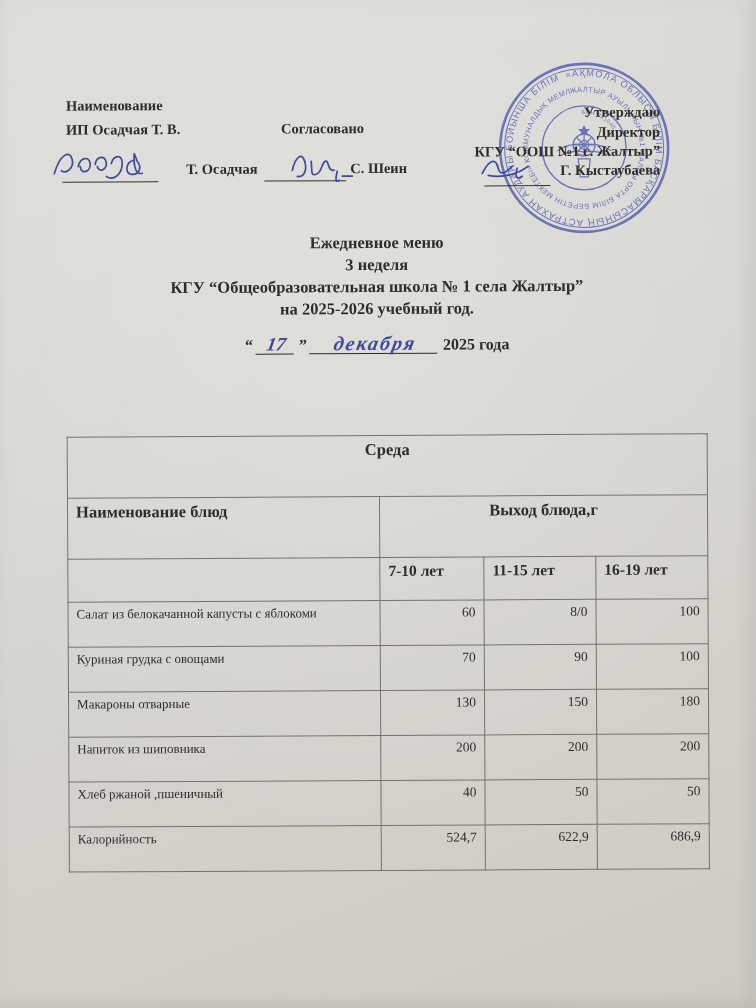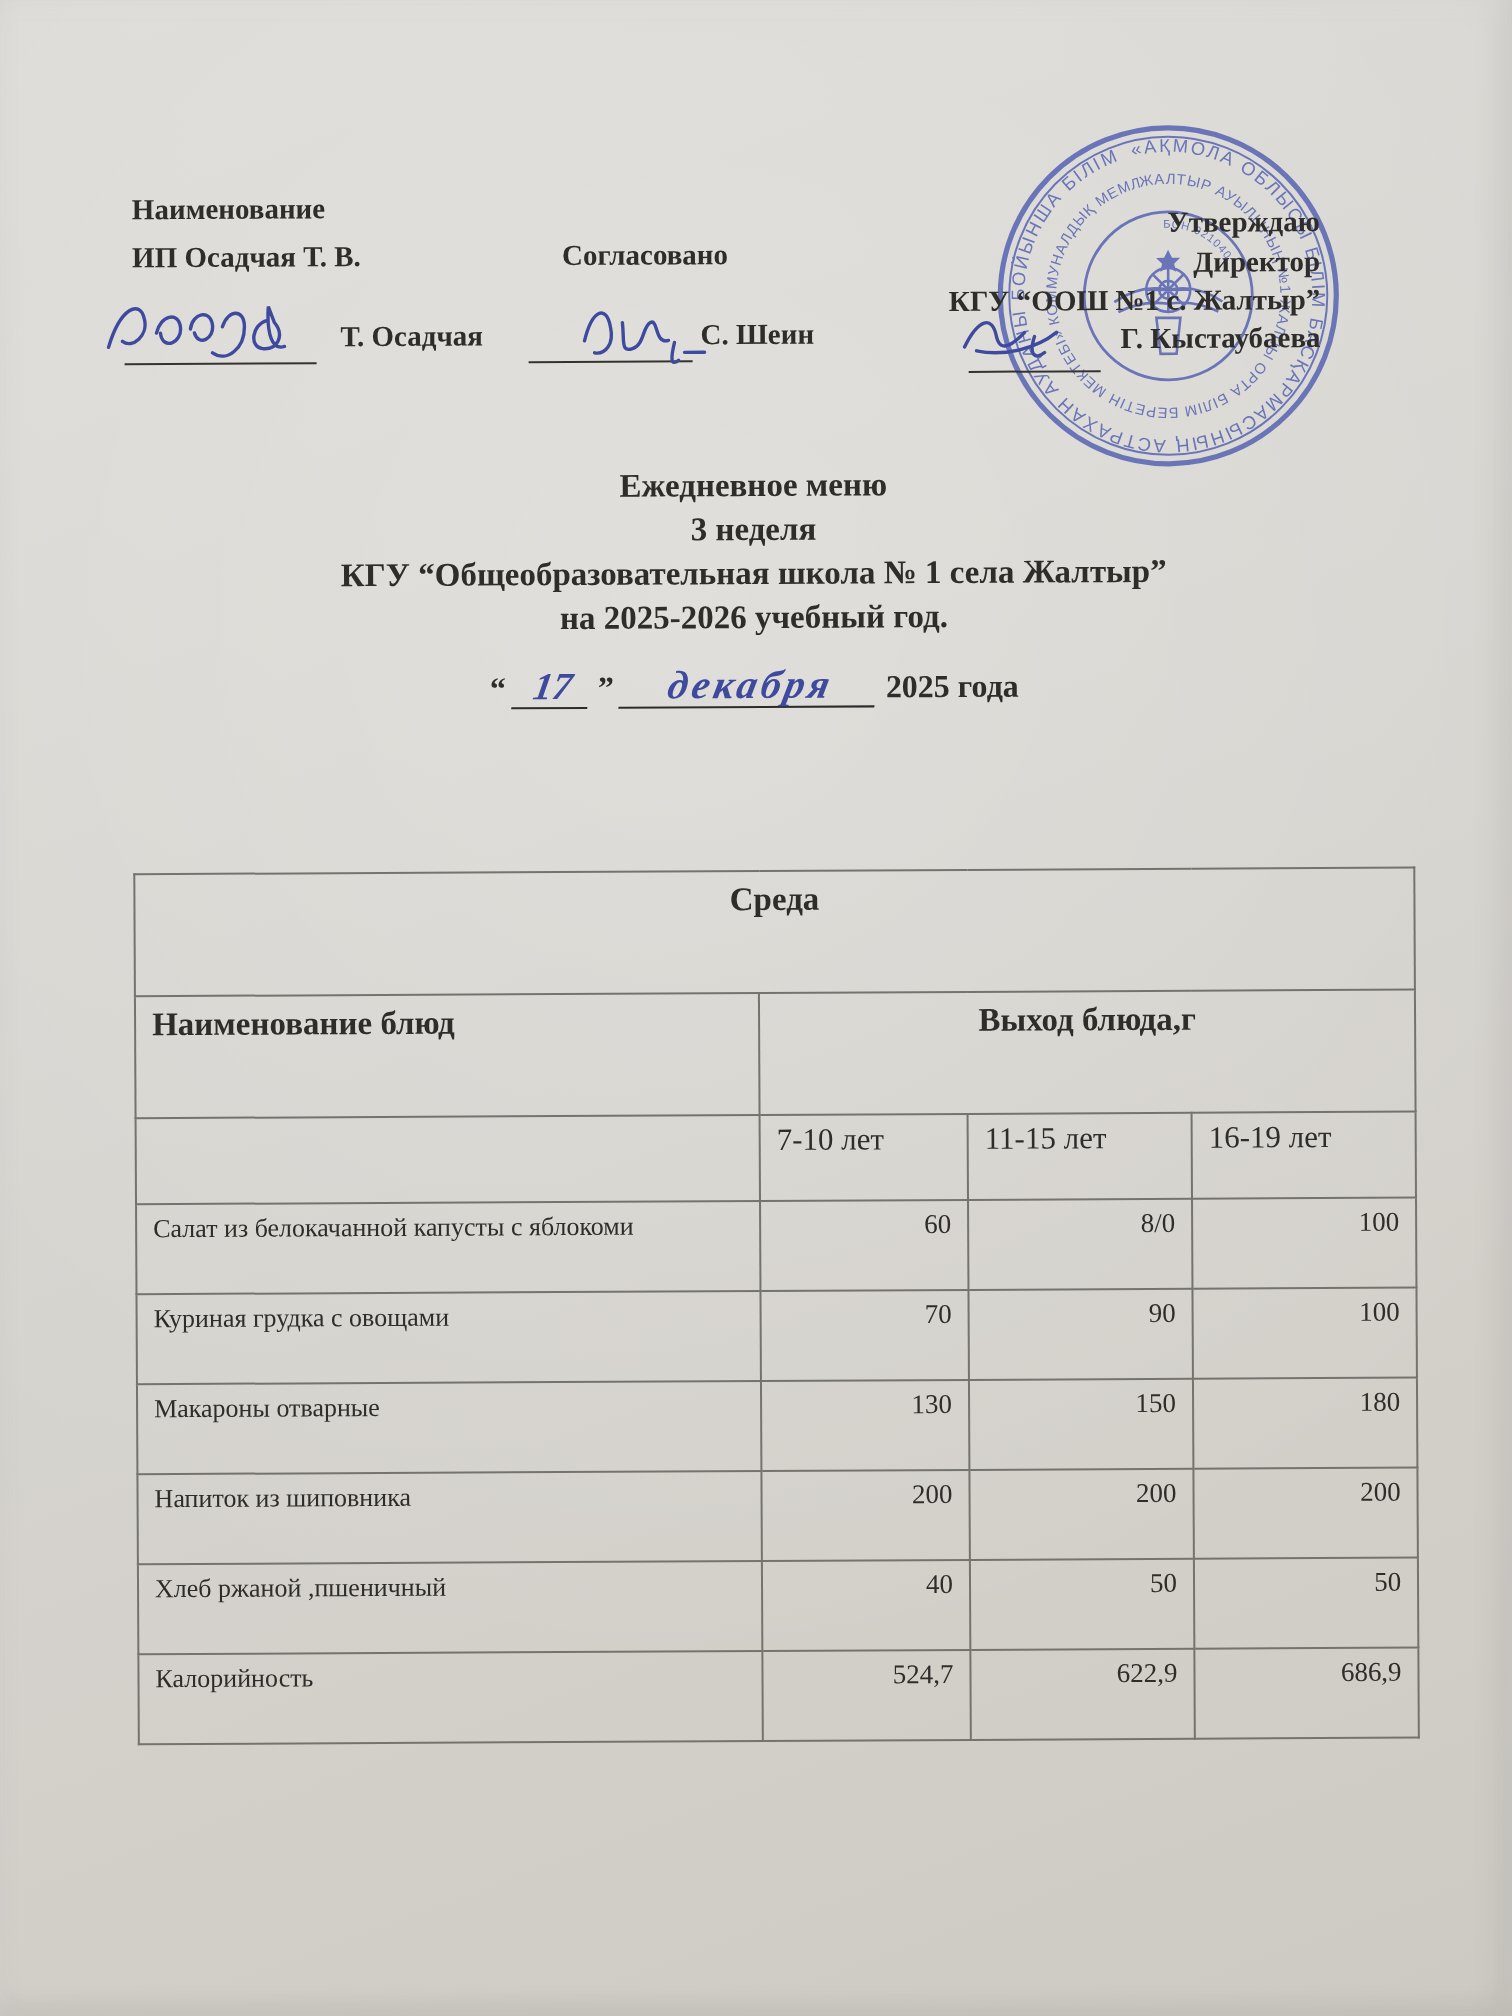--- a/index.html
+++ b/index.html
@@ -32,21 +32,21 @@
     font-style:italic;font-size:20px;font-weight:bold;letter-spacing:2px;transform:skewX(-12deg);line-height:19px;}
   
   .stamp{mix-blend-mode:multiply;opacity:.88;color:var(--stamp-blue);}
   
   table.menu{border-collapse:collapse;table-layout:fixed;width:640px;background:transparent;}
   table.menu td{border:1.2px solid var(--line);vertical-align:top;padding:4px 8px;overflow:hidden;}
   td.day-cell{text-align:center;font-weight:bold;font-size:16.5px;height:52px;padding-top:6px;}
   td.name-head{font-weight:bold;font-size:16.5px;height:52px;padding-top:8px;}
   td.out-head{text-align:center;font-weight:bold;font-size:16.5px;padding-top:8px;}
   td.age-blank{height:34px;}
-  td.age-cell{font-weight:normal;font-size:15.5px;padding-top:7px;padding-left:10px;}
+  td.age-cell{font-weight:bold;font-size:15.5px;padding-top:7px;padding-left:10px;}
   td.name-cell{font-size:13px;height:36px;padding-top:5px;}
   td.val-cell{text-align:right;font-size:13.5px;padding-top:5px;}
 </style>
 </head>
 <body>
 
 <div class="sheet">
   <div class="content">
 
     <svg class="abs stamp" style="left:497px;top:60px;" width="178" height="178" viewBox="0 0 178 178">
@@ -82,21 +82,21 @@
         <path d="M89,66 l2,4 h4 l-3,3 1,4 -4,-2 -4,2 1,-4 -3,-3 h4 z" fill="currentColor" stroke="none"></path>
       </g>
     </svg>
 
     <div class="abs b sz14" style="left:68px;top:96px;">Наименование</div>
     <div class="abs b sz14" style="left:68px;top:120px;">ИП Осадчая Т. В.</div>
     <span class="abs sig-underline" style="left:64px;top:166px;width:96px;"></span>
     <svg class="abs sig-svg" style="left:52px;top:142px;" width="112" height="44" viewBox="0 0 112 44">
       <path d="M4 30 C10 10 20 6 22 16 C24 24 16 31 11 27 M28 23 c2 -9 11 -11 12 -3 c1 8 -9 12 -10 3 m15 -2 c1 -8 10 -10 11 -2 c1 7 -7 11 -9 4 m14 -3 c3 -9 11 -9 11 0 c0 11 -9 18 -16 13 m27 -16 c-7 2 -9 13 -2 14 c8 1 11 -7 6 -13 l-3 -8 c-1 14 2 22 8 20" fill="none" stroke="currentColor" stroke-width="1.7" stroke-linecap="round"></path>
     </svg>
-    <div class="abs b sz14" style="left:172px;top:160px;">Т. Осадчая</div>
+    <div class="abs b sz14" style="left:188px;top:160px;">Т. Осадчая</div>
 
     <div class="abs b sz14" style="left:283px;top:120px;">Согласовано</div>
     <span class="abs sig-underline" style="left:266px;top:166px;width:82px;"></span>
     <svg class="abs sig-svg" style="left:288px;top:144px;" width="70" height="40" viewBox="0 0 70 40">
       <path d="M6 26 c4 -16 11 -18 13 -7 c2 9 -3 14 -8 13 m14 -15 c1 9 -1 15 5 13 c6 -2 5 -11 9 -13 c4 -2 2 11 9 9 m3 1 c-2 8 -2 12 2 9 m3 -4 h10" fill="none" stroke="currentColor" stroke-width="1.7" stroke-linecap="round"></path>
     </svg>
     <div class="abs b sz14" style="left:352px;top:160px;">С. Шеин</div>
 
     <div class="abs b sz14 right-block" style="top:104px;">Утверждаю</div>
     <div class="abs b sz14 right-block" style="top:124px;">Директор</div>

